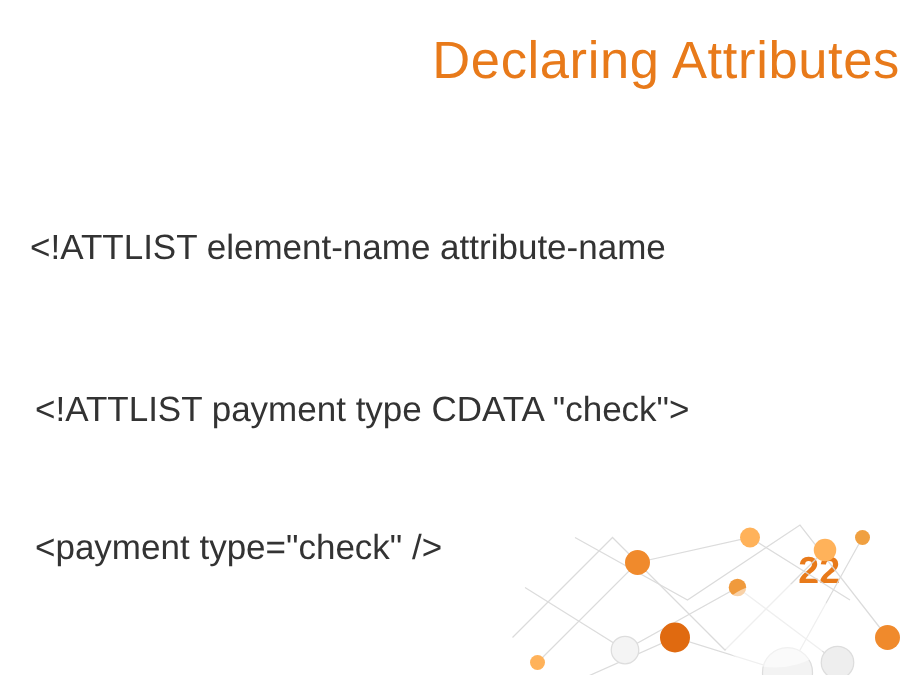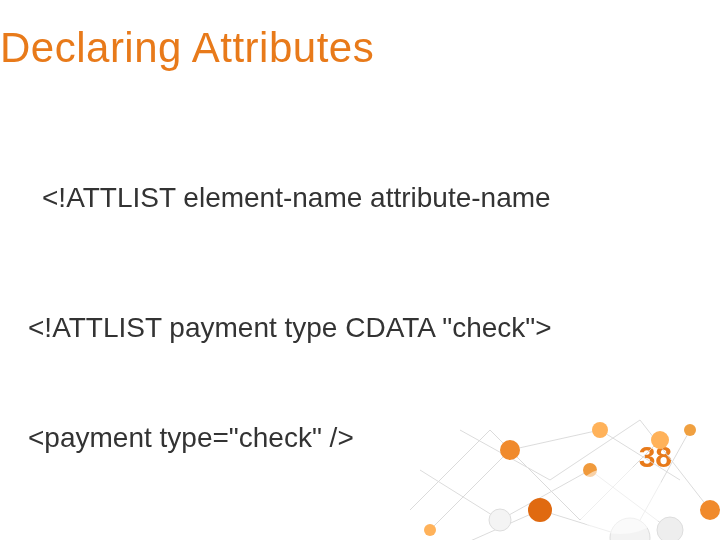--- a/index.html
+++ b/index.html
@@ -1,19 +1,19 @@
 <!DOCTYPE html>
 <html><head>
 <meta charset="utf-8">
 <style>
   html,body{margin:0;padding:0;width:720px;height:540px;background:#fff;font-family:Arial,Helvetica,sans-serif;overflow:hidden}
   .slide{position:relative;width:720px;height:540px}
-  .title{position:absolute;top:24px;left:0;width:720px;text-align:left;color:#e87a1a;font-size:42px;font-weight:400;letter-spacing:.5px}
+  .title{position:absolute;top:24px;left:0;width:720px;text-align:right;color:#e87a1a;font-size:42px;font-weight:400;letter-spacing:.5px}
   .body-block{position:absolute;color:#333;font-size:28px;line-height:1.3}
-  .b1{top:180px;left:42px;width:664px}
+  .b1{top:180px;left:24px;width:664px}
   .b2{top:310px;left:28px;width:664px}
   .b3{top:420px;left:28px;width:664px}
   .indent{padding-left:30px;display:block}
   .pagenum{position:absolute;right:48px;bottom:66px;color:#e87a1a;font-size:30px;font-weight:700}
   .art{position:absolute;right:-10px;bottom:-30px;width:340px;height:200px;pointer-events:none}
   .art svg{width:100%;height:100%}
 </style>
 </head>
 <body>
 
@@ -26,21 +26,21 @@
   </div>
 
   <div class="body-block b2">
     <span>&lt;!ATTLIST payment type CDATA "check"&gt;</span>
   </div>
 
   <div class="body-block b3">
     <span>&lt;payment type="check" /&gt;</span>
   </div>
 
-  <div class="pagenum">38</div>
+  <div class="pagenum">22</div>
 
   <div class="art">
     <svg viewBox="0 0 340 200">
       <g stroke="#d8d8d8" stroke-width="1" fill="none" opacity="0.9">
         <path d="M40 160 L120 80 L210 60 L290 110"></path>
         <path d="M60 180 L150 140 L240 168 L300 60"></path>
         <path d="M30 100 L110 150 L200 100 L280 160"></path>
         <path d="M70 60 L160 110 L250 50 L320 140"></path>
         <path d="M20 140 L100 60 L190 150 L270 70"></path>
       </g>

